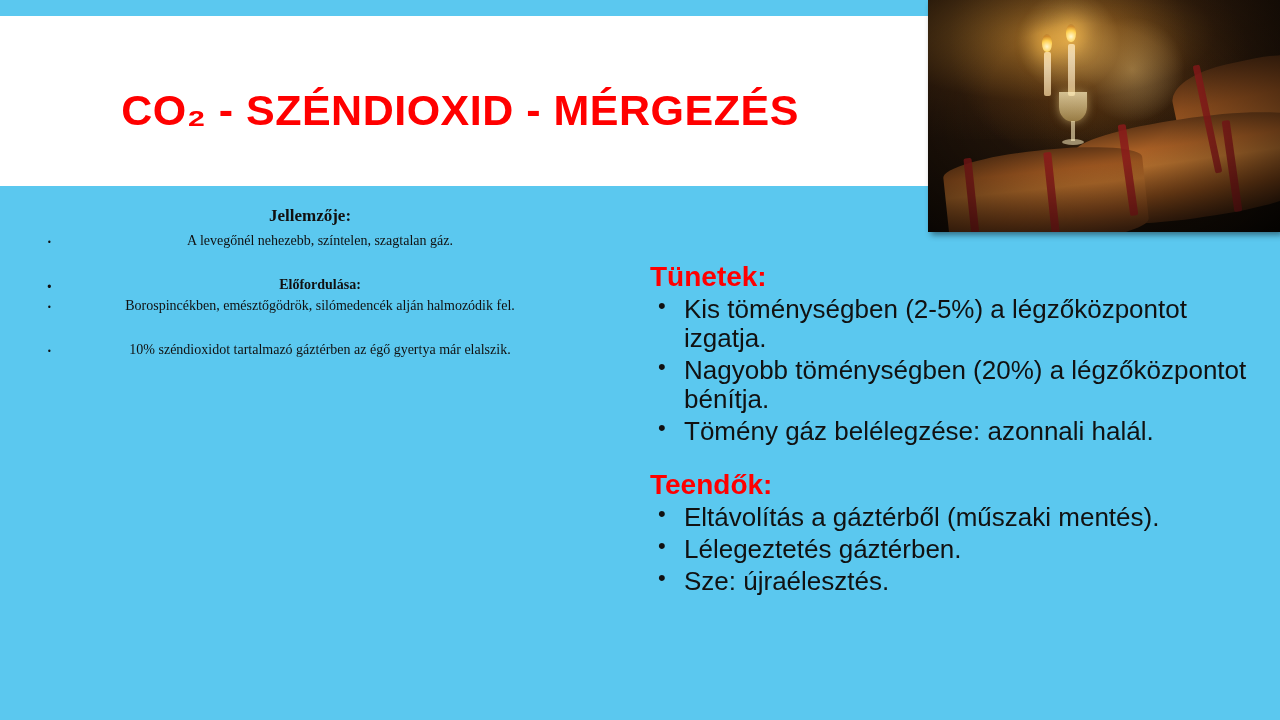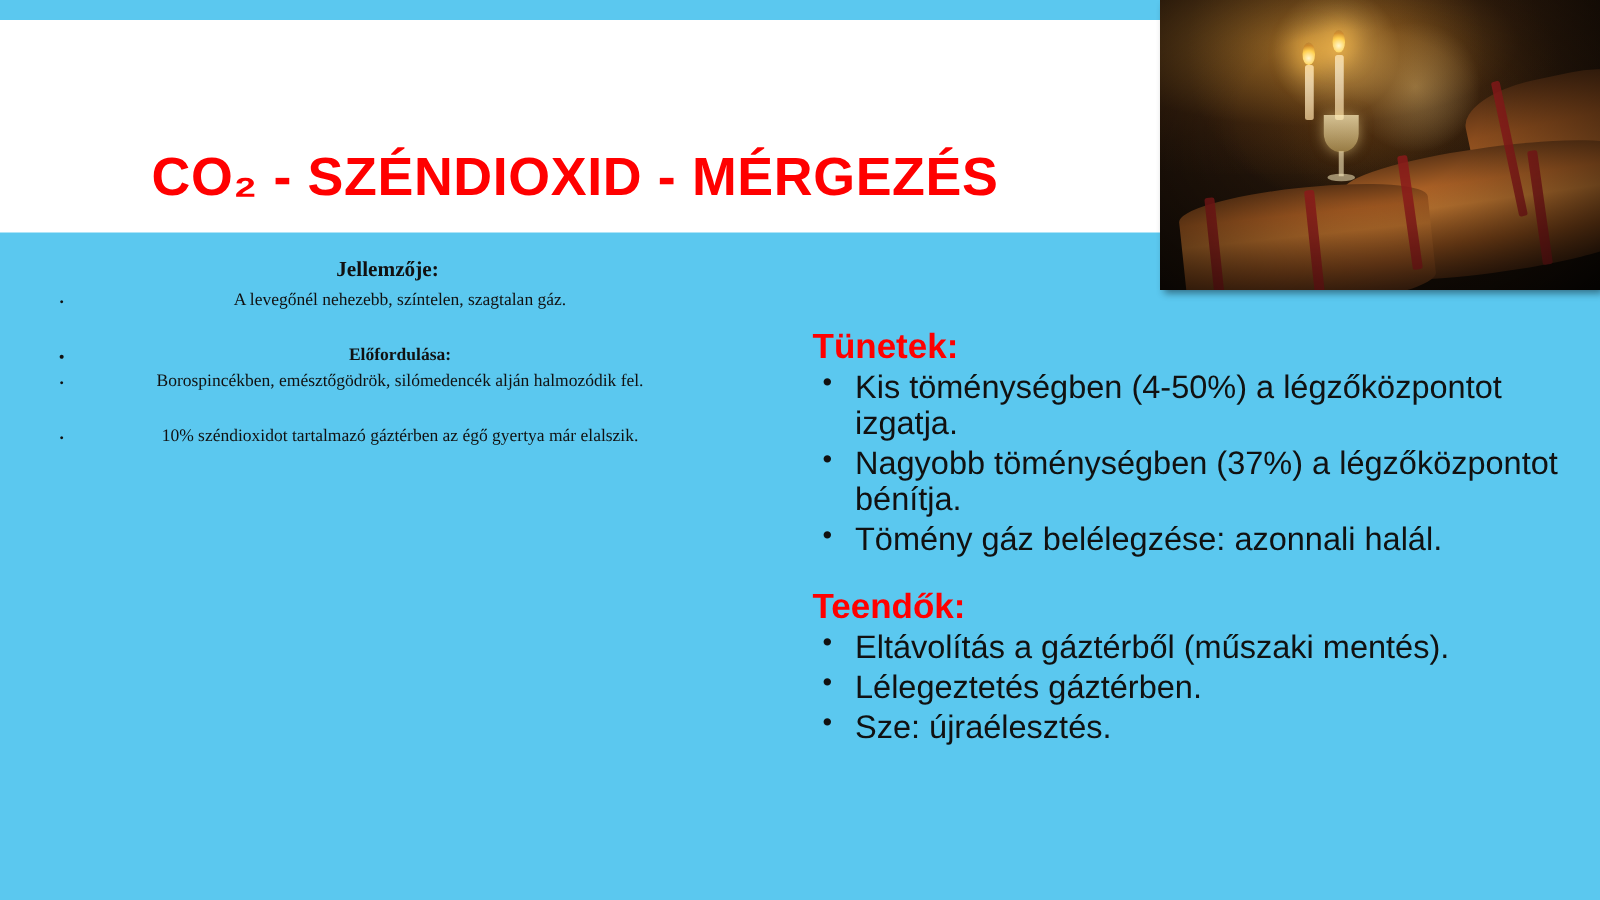--- a/index.html
+++ b/index.html
@@ -42,21 +42,20 @@
     left: 0;
     top: 86px;
     width: 920px;
     text-align: center;
     color: #ff0000;
     font-size: 43px;
     font-weight: bold;
     letter-spacing: 0.5px;
     text-transform: uppercase;
     font-family: "Liberation Sans", sans-serif;
-    margin-top: 32px;
   }
   .photo {
     position: absolute;
     left: 928px;
     top: 0px;
     width: 352px;
     height: 232px;
     overflow: hidden;
     box-shadow: 3px 3px 6px rgba(0,0,0,0.45);
     background: #120a05;
@@ -305,24 +304,24 @@
       <li class="spacer-top">
         <span>10% széndioxidot tartalmazó gáztérben az égő gyertya már elalszik.</span>
       </li>
     </ul>
   </div>
 
   <div class="col-right">
     <p class="sec-head">Tünetek:</p>
     <ul class="right-list">
       <li>
-        <span>Kis töménységben (4-50%) a légzőközpontot izgatja.</span>
-      </li>
-      <li>
-        <span>Nagyobb töménységben (37%) a légzőközpontot bénítja.</span>
+        <span>Kis töménységben (2-5%) a légzőközpontot izgatja.</span>
+      </li>
+      <li>
+        <span>Nagyobb töménységben (20%) a légzőközpontot bénítja.</span>
       </li>
       <li>
         <span>Tömény gáz belélegzése: azonnali halál.</span>
       </li>
     </ul>
 
     <p class="sec-head second">Teendők:</p>
     <ul class="right-list">
       <li>
         <span>Eltávolítás a gáztérből (műszaki mentés).</span>

